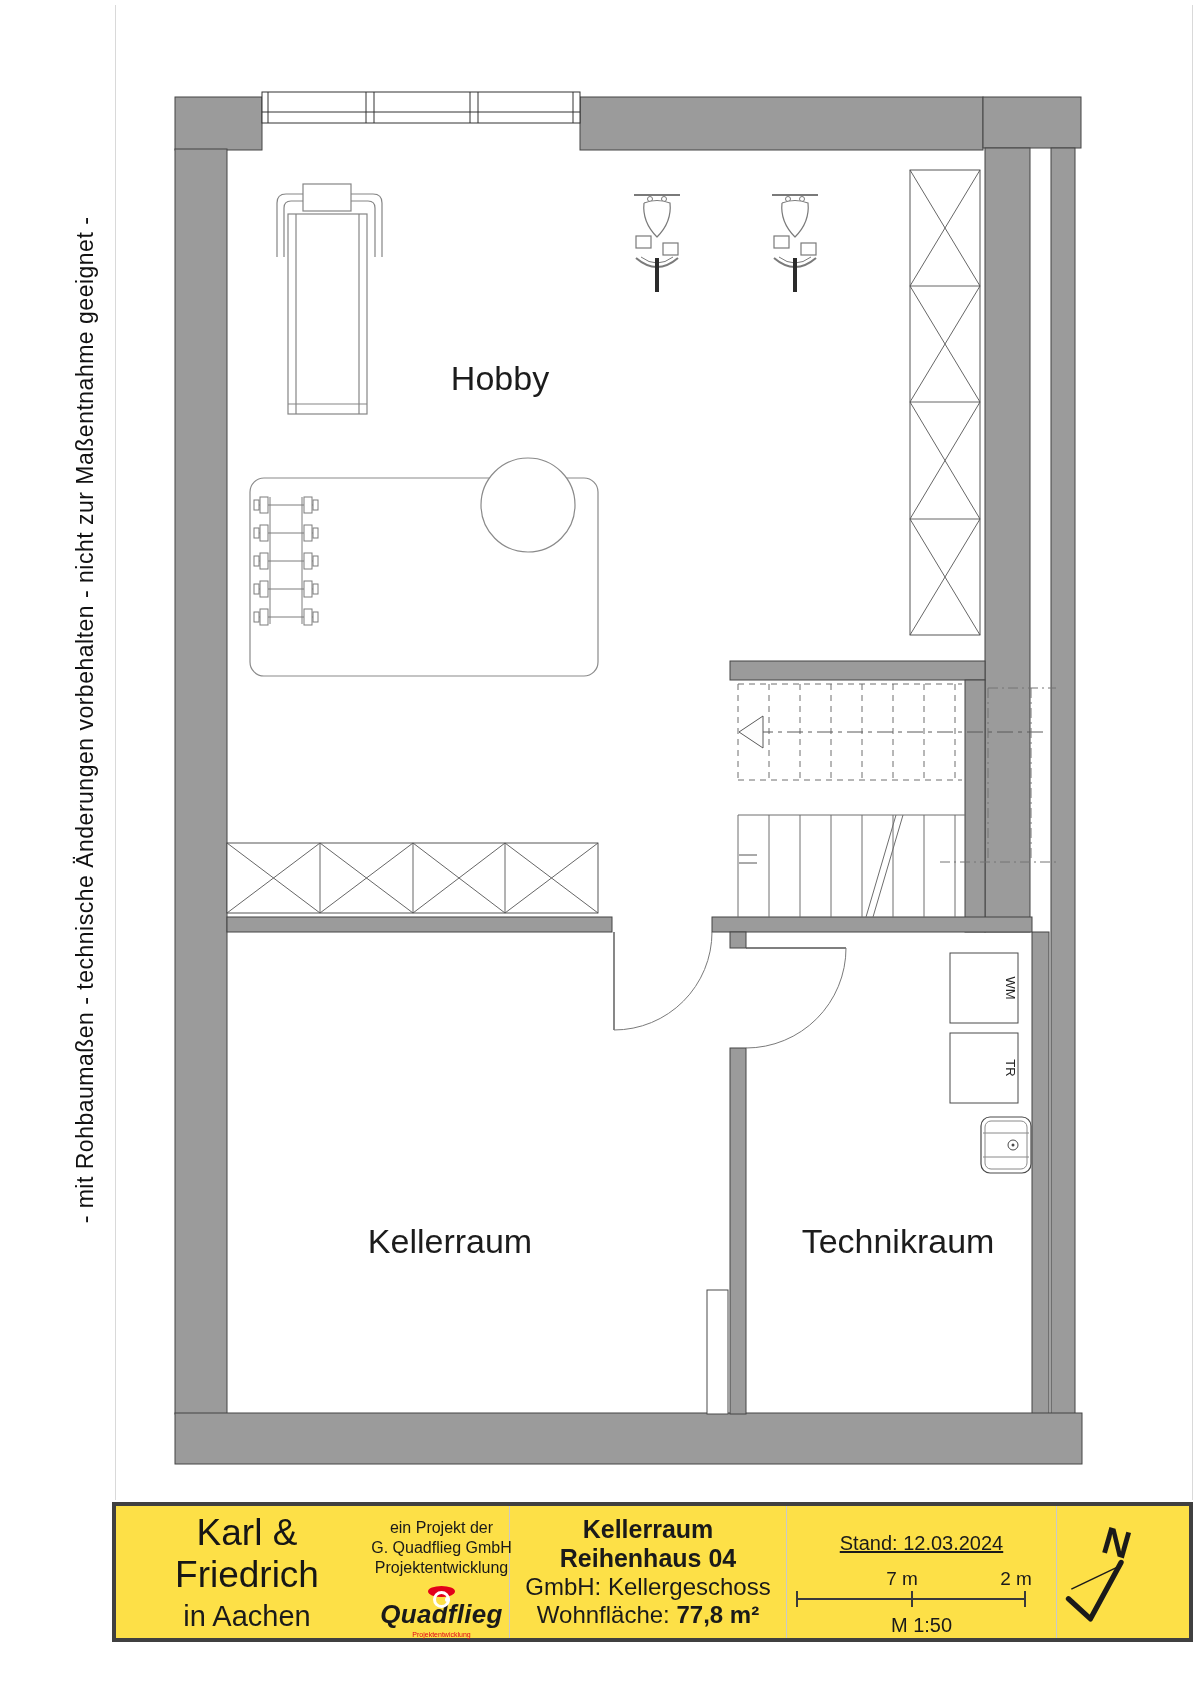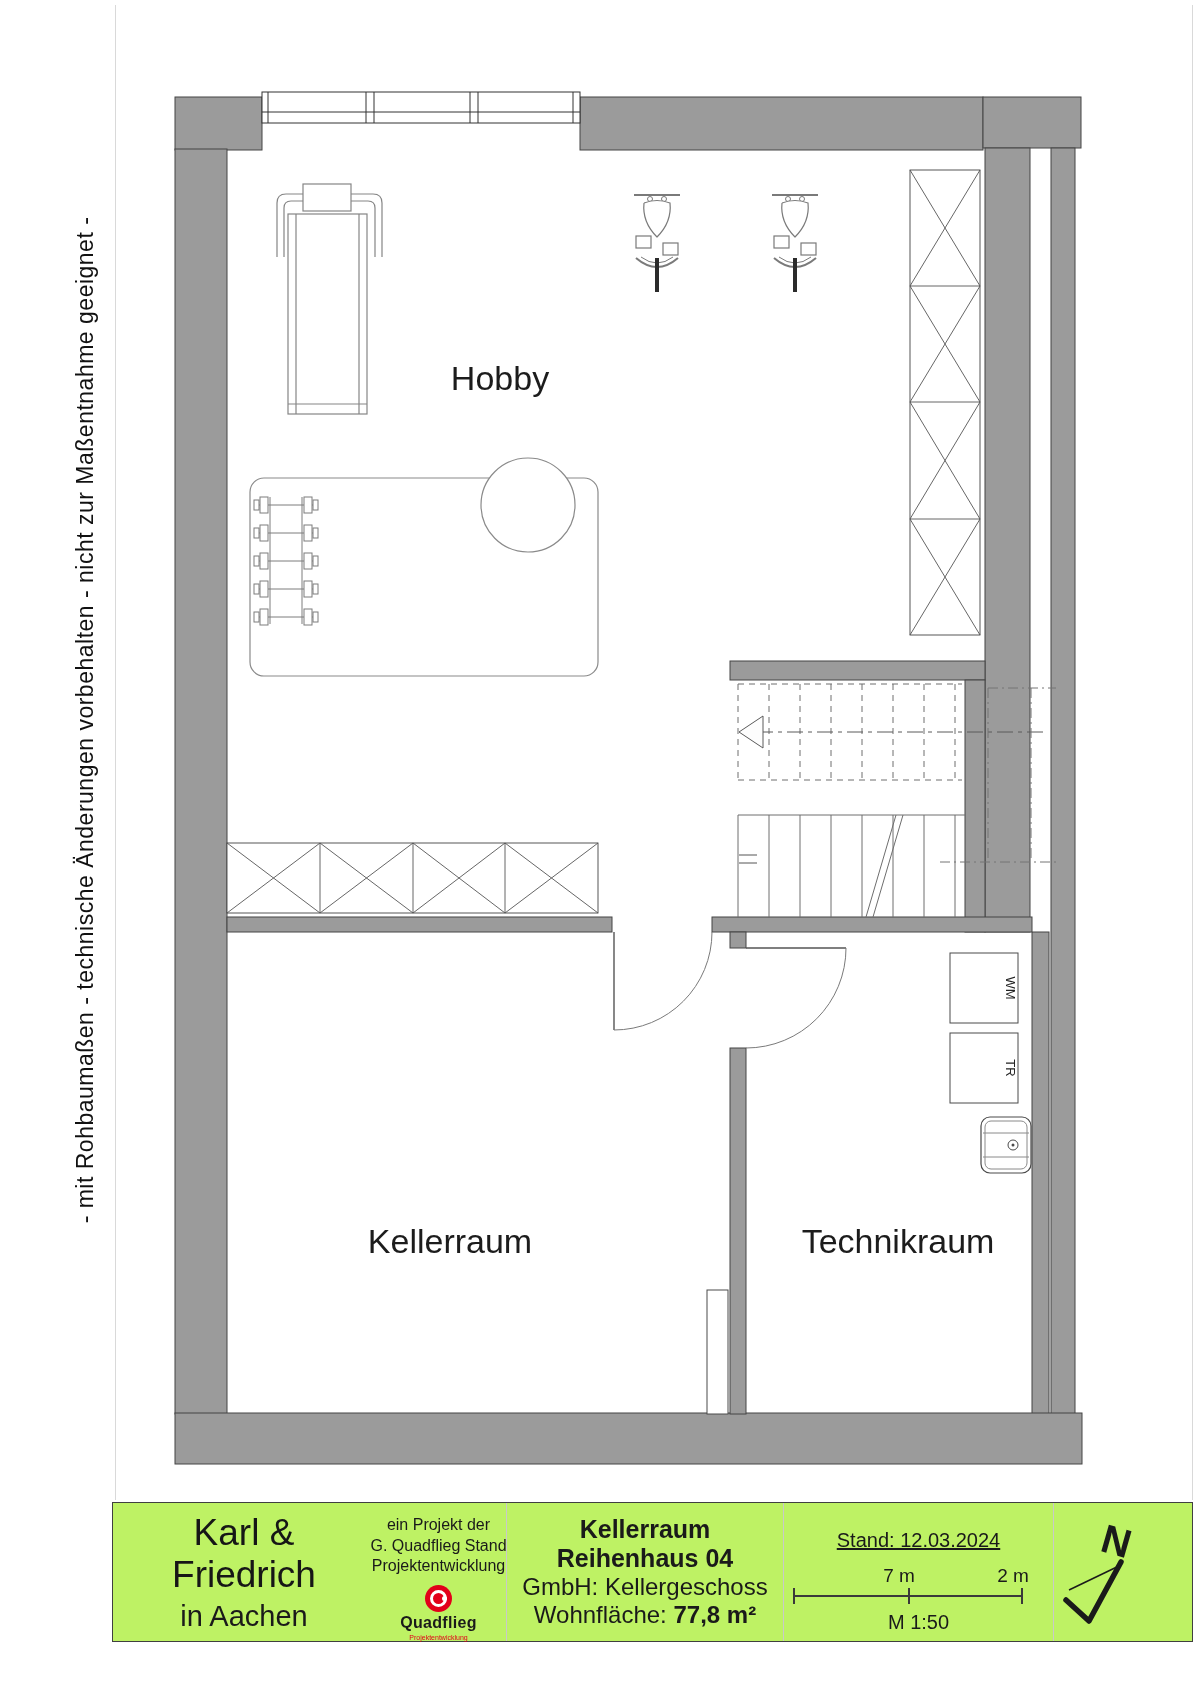--- a/index.html
+++ b/index.html
@@ -9,33 +9,33 @@
   }
   .frame-line{position:absolute;top:5px;height:1495px;width:1px;background:#d9d9d9;}
   #margin-note{
     position:absolute;left:85px;top:720px;transform:translate(-50%,-50%) rotate(-90deg);
     white-space:nowrap;font-size:23px;color:#111;letter-spacing:0.5px;
   }
   #plan-svg{position:absolute;left:0;top:0;}
   
   #title-block{
     position:absolute;left:112px;top:1502px;width:1081px;height:140px;
-    border:1px solid #404040;box-sizing:border-box;background:#bef264;
+    border:4px solid #404040;box-sizing:border-box;background:#fde047;
   }
   .tb-divider{position:absolute;top:0;bottom:0;width:1px;background:#c9c9c9;}
   .tb-cell{position:absolute;top:0;bottom:0;display:flex;flex-direction:column;align-items:center;justify-content:center;text-align:center;}
   #cell-client{left:6px;width:250px;}
   #client-name{font-size:37px;color:#161616;}
   #client-city{font-size:29px;margin-top:4px;}
   #cell-company{left:258px;width:135px;justify-content:space-between;padding-top:12px;box-sizing:border-box;}
   .company-line{font-size:16px;line-height:20px;white-space:nowrap;}
   .logo-mark{position:relative;width:27px;height:27px;border-radius:50%;margin:8px auto 2px auto;}
   .logo-ring{position:absolute;left:5px;top:5px;width:11px;height:11px;border:3px solid #ffffff;border-radius:50%;}
   .logo-dot{position:absolute;right:5px;top:11px;width:5px;height:5px;background:#ffffff;border-radius:50%;}
-  #logo-name{font-size:16px;font-weight:bold;letter-spacing:0.3px;}
+  #logo-name{font-size:26px;font-weight:bold;font-style:italic;letter-spacing:0.3px;}
   #logo-subtitle{font-size:7px;margin-top:1px;}
   #cell-project{left:394px;width:276px;}
   .proj-bold{font-size:25px;font-weight:bold;line-height:29px;}
   .proj-line{font-size:24px;line-height:28px;}
   #cell-meta{left:671px;width:269px;}
   #meta-date{position:absolute;left:0;right:0;top:26px;font-size:20px;text-align:center;text-decoration:underline;}
   #scale-bar{position:absolute;left:9px;top:92px;width:230px;height:2px;background:#3a3a3a;}
   .scale-tick{position:absolute;top:85px;width:2px;height:16px;background:#3a3a3a;}
   .scale-label{position:absolute;top:62px;width:60px;text-align:center;font-size:19px;}
   #meta-scale{position:absolute;left:0;right:0;top:108px;font-size:20px;text-align:center;}
@@ -271,21 +271,21 @@
     <div class="tb-divider" style="left:670px"></div>
     <div class="tb-divider" style="left:940px"></div>
 
     <div class="tb-cell" id="cell-client">
       <div id="client-name">Karl &amp; Friedrich</div>
       <div id="client-city">in Aachen</div>
     </div>
 
     <div class="tb-cell" id="cell-company">
       <div class="company-line">ein Projekt der</div>
-      <div class="company-line">G. Quadflieg Stand</div>
+      <div class="company-line">G. Quadflieg GmbH</div>
       <div class="company-line">Projektentwicklung</div>
       <div class="logo-mark" id="logo-mark" style="background: rgb(226, 0, 26);">
         <div class="logo-ring"></div>
         <div class="logo-dot"></div>
       </div>
       <div id="logo-name">Quadflieg</div>
       <div id="logo-subtitle" style="color: rgb(226, 0, 26);">Projektentwicklung</div>
     </div>
 
     <div class="tb-cell" id="cell-project">

